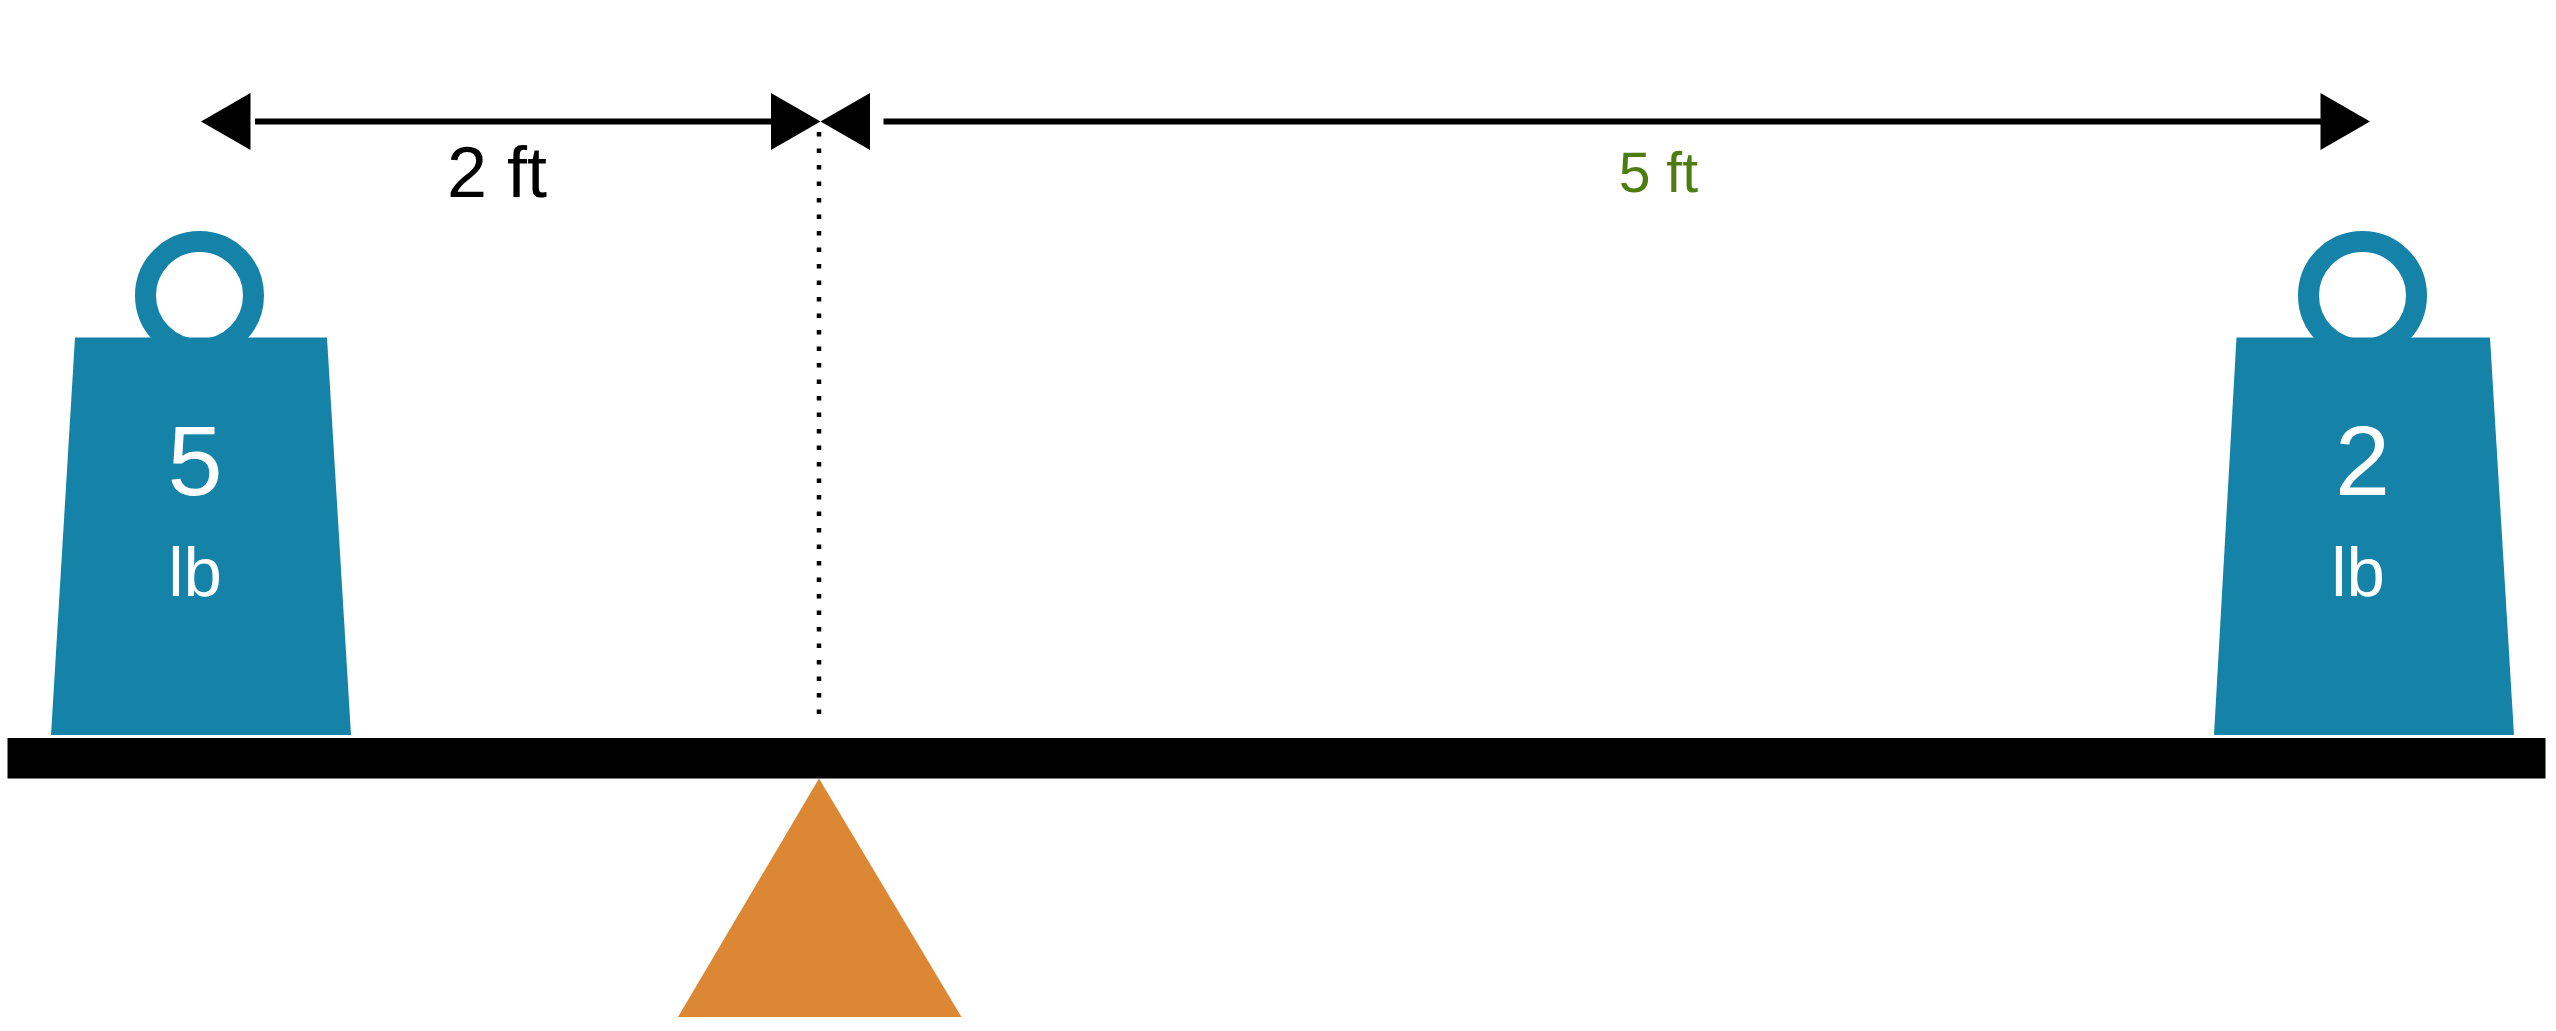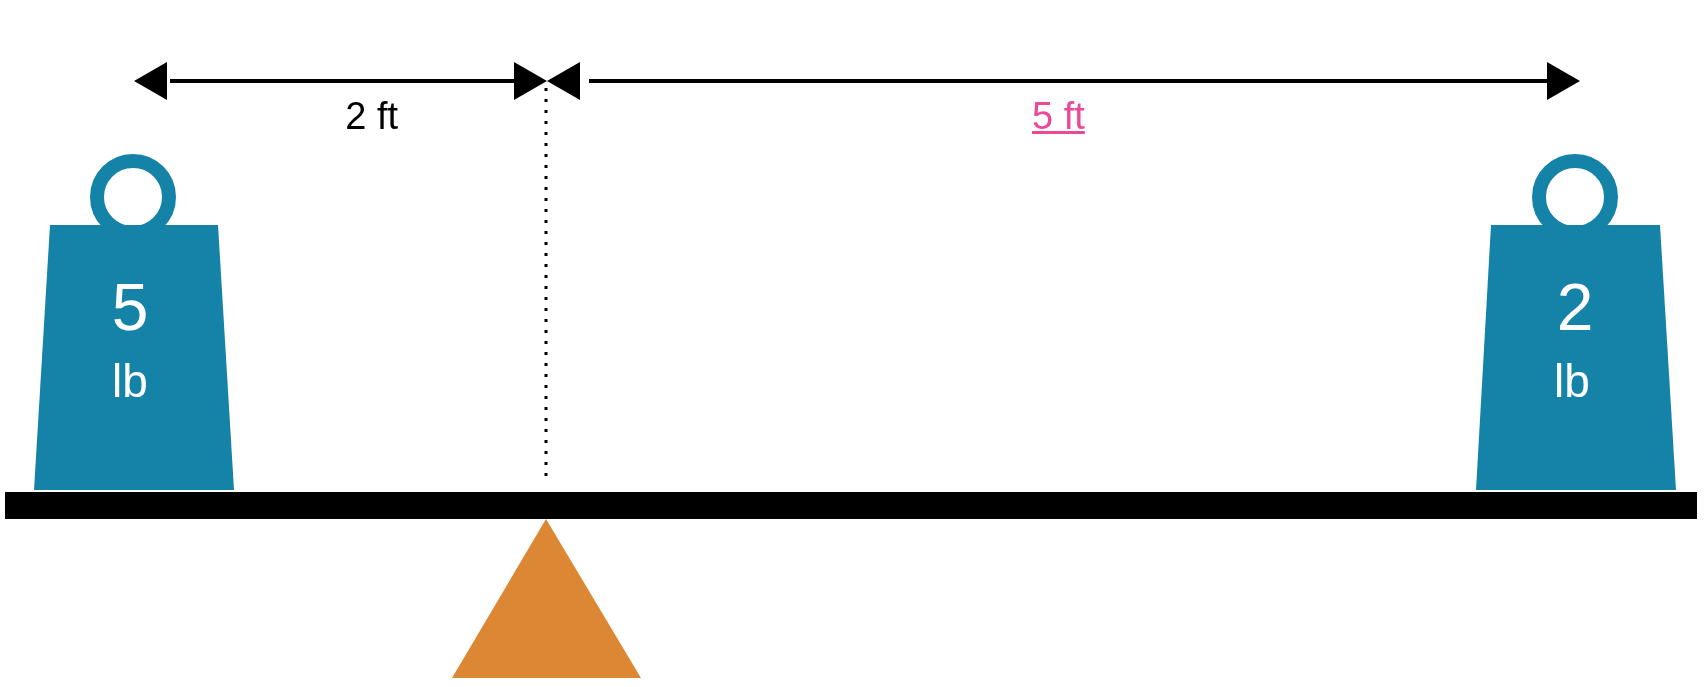--- a/index.html
+++ b/index.html
@@ -33,20 +33,20 @@
   <g>
     <circle cx="1575" cy="197" r="36" fill="none" stroke="#1583A8" stroke-width="14"></circle>
     <polygon points="1491,225 1660,225 1676,490 1476,490" fill="#1583A8"></polygon>
   </g>
 
   <rect x="5" y="492" width="1692" height="27" fill="#000"></rect>
 
   <polygon points="546,519 641,678 452,678" fill="#DC8733"></polygon>
 </svg>
 
-<div class="lbl" style="position:absolute; left:298px; top:96px; width:100px; text-align:right; font-size:38px; color:#000; line-height:40px;">2 ft</div>
-<div class="lbl" style="position:absolute; left:1032px; top:96px; width:100px; text-align:left; font-size:38px; color:#ec4899; line-height:40px;text-decoration:underline;">5 ft</div>
+<div class="lbl" style="position:absolute; left:298px; top:96px; width:100px; text-align:left; font-size:48px; color:#000; line-height:40px;">2 ft</div>
+<div class="lbl" style="position:absolute; left:1032px; top:96px; width:100px; text-align:right; font-size:38px; color:#4d7c0f; line-height:40px;">5 ft</div>
 
 <div class="lbl" style="position:absolute; left:80px; top:272px; width:100px; text-align:center; font-size:66px; color:#fff; line-height:70px;">5</div>
 <div class="lbl" style="position:absolute; left:80px; top:356px; width:100px; text-align:center; font-size:46px; color:#fff; line-height:50px;">lb</div>
 
 <div class="lbl" style="position:absolute; left:1525px; top:272px; width:100px; text-align:center; font-size:66px; color:#fff; line-height:70px;">2</div>
 <div class="lbl" style="position:absolute; left:1522px; top:356px; width:100px; text-align:center; font-size:46px; color:#fff; line-height:50px;">lb</div>
 
 </body></html>

